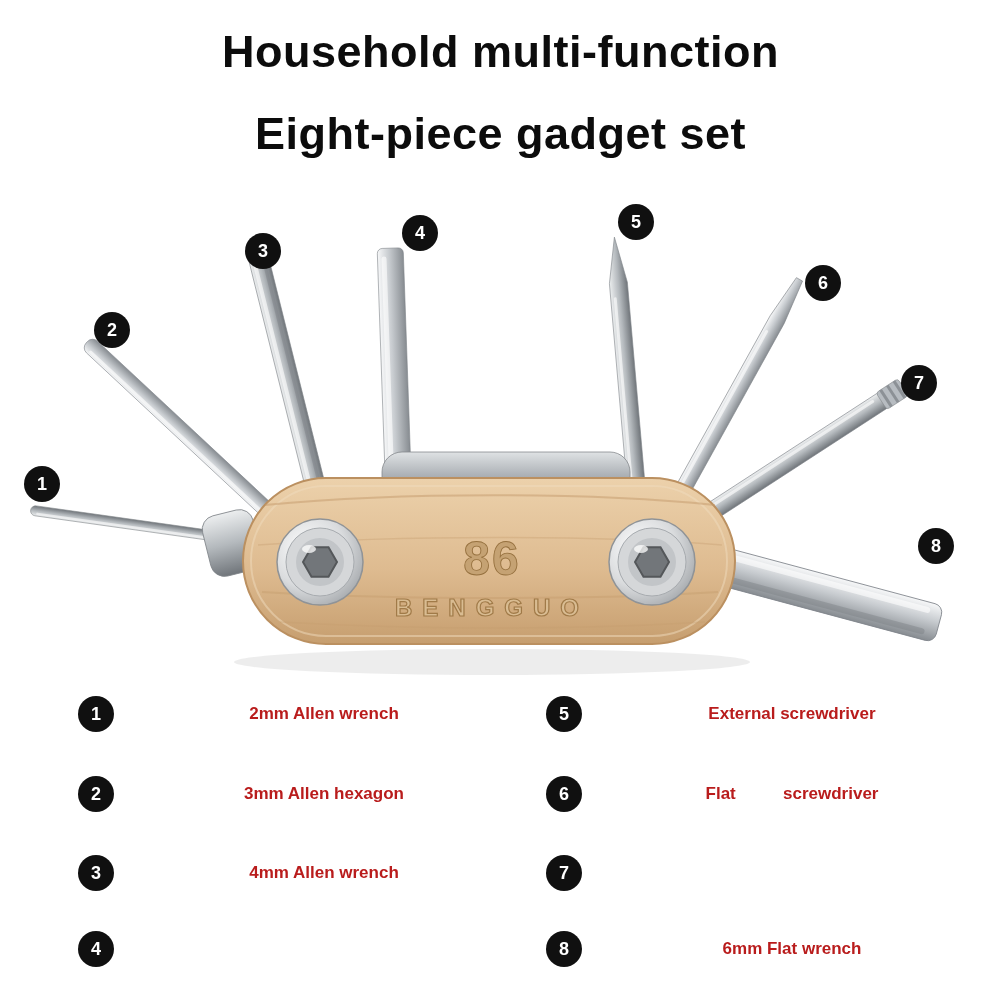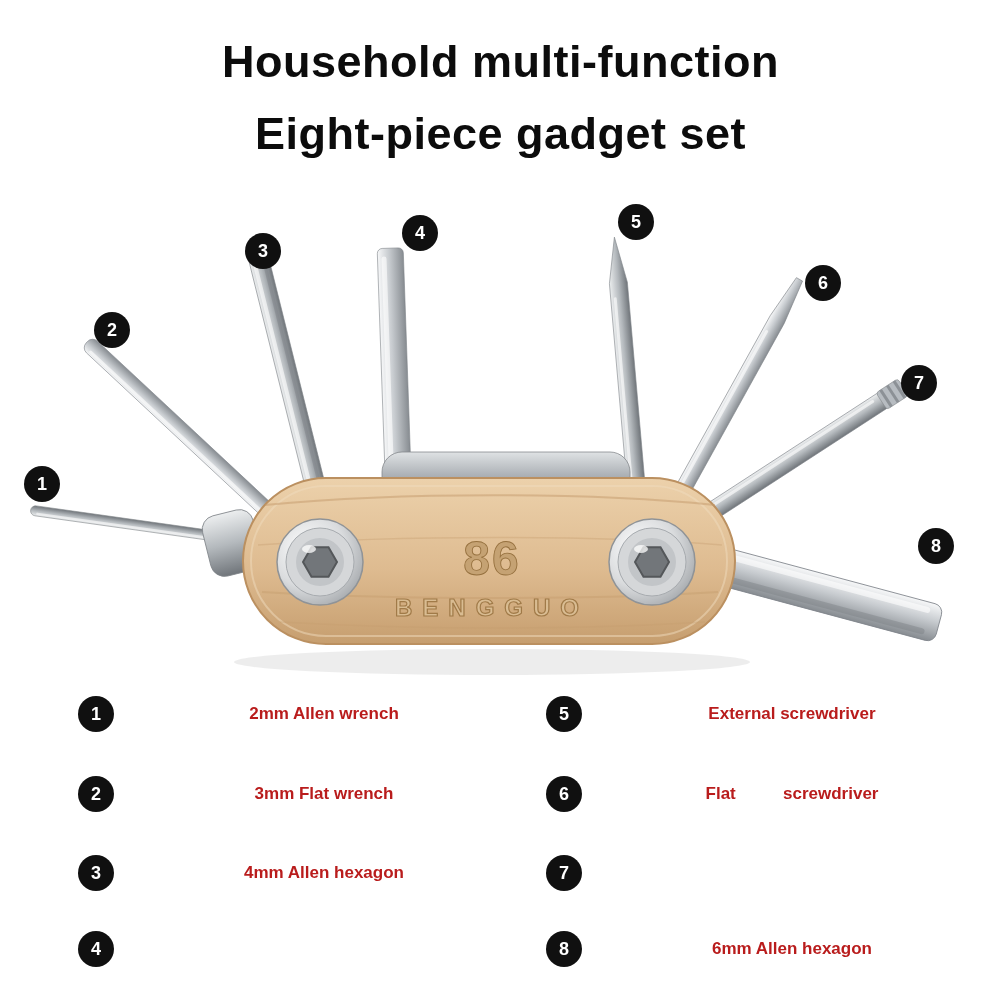--- a/index.html
+++ b/index.html
@@ -2,21 +2,21 @@
 <html><head>
 <meta charset="utf-8">
 <style>
   * { margin:0; padding:0; box-sizing:border-box; }
   html,body { background:#ffffff; }
   body { font-family:"Liberation Sans", sans-serif; }
   #page { position:relative; width:1001px; height:1001px; background:#ffffff; overflow:hidden; margin:0 auto; }
 
   .title { position:absolute; left:0; width:100%; text-align:center;
            font-weight:800; color:#0c0c0c; font-size:45px; letter-spacing:0.5px; }
-  #title1 { top:36px;text-align:center; }
+  #title1 { top:26px;text-align:center; }
   #title2 { top:108px; }
 
   #illustration { position:absolute; left:0; top:180px; }
 
   .badge { width:36px; height:36px; border-radius:50%; background:#101010; color:#ffffff;
            font-size:18px; font-weight:700; display:flex; align-items:center; justify-content:center; }
   .callout { position:absolute; }
   .cb1 { left:24px;  top:466px; }
   .cb2 { left:94px;  top:312px; }
   .cb3 { left:245px; top:233px; }
@@ -164,39 +164,39 @@
   <div class="badge callout cb6">6</div>
   <div class="badge callout cb7">7</div>
   <div class="badge callout cb8">8</div>
 
   <div class="legend-item pos-l1">
     <div class="badge">1</div>
     <div class="legend-label">2mm Allen wrench</div>
   </div>
   <div class="legend-item pos-l2">
     <div class="badge">2</div>
-    <div class="legend-label">3mm Flat wrench</div>
+    <div class="legend-label">3mm Allen hexagon</div>
   </div>
   <div class="legend-item pos-l3">
     <div class="badge">3</div>
-    <div class="legend-label">4mm Allen hexagon</div>
+    <div class="legend-label">4mm Allen wrench</div>
   </div>
   <div class="legend-item pos-l4">
     <div class="badge">4</div>
   </div>
 
   <div class="legend-item pos-r1">
     <div class="badge">5</div>
     <div class="legend-label">External screwdriver</div>
   </div>
   <div class="legend-item pos-r2">
     <div class="badge">6</div>
     <div class="legend-label">Flat&nbsp;&nbsp;&nbsp;&nbsp;&nbsp;&nbsp;&nbsp;&nbsp;&nbsp;&nbsp;screwdriver</div>
   </div>
   <div class="legend-item pos-r3">
     <div class="badge">7</div>
   </div>
   <div class="legend-item pos-r4">
     <div class="badge">8</div>
-    <div class="legend-label">6mm Allen hexagon</div>
+    <div class="legend-label">6mm Flat wrench</div>
   </div>
 
 </div>
 
 </body></html>

